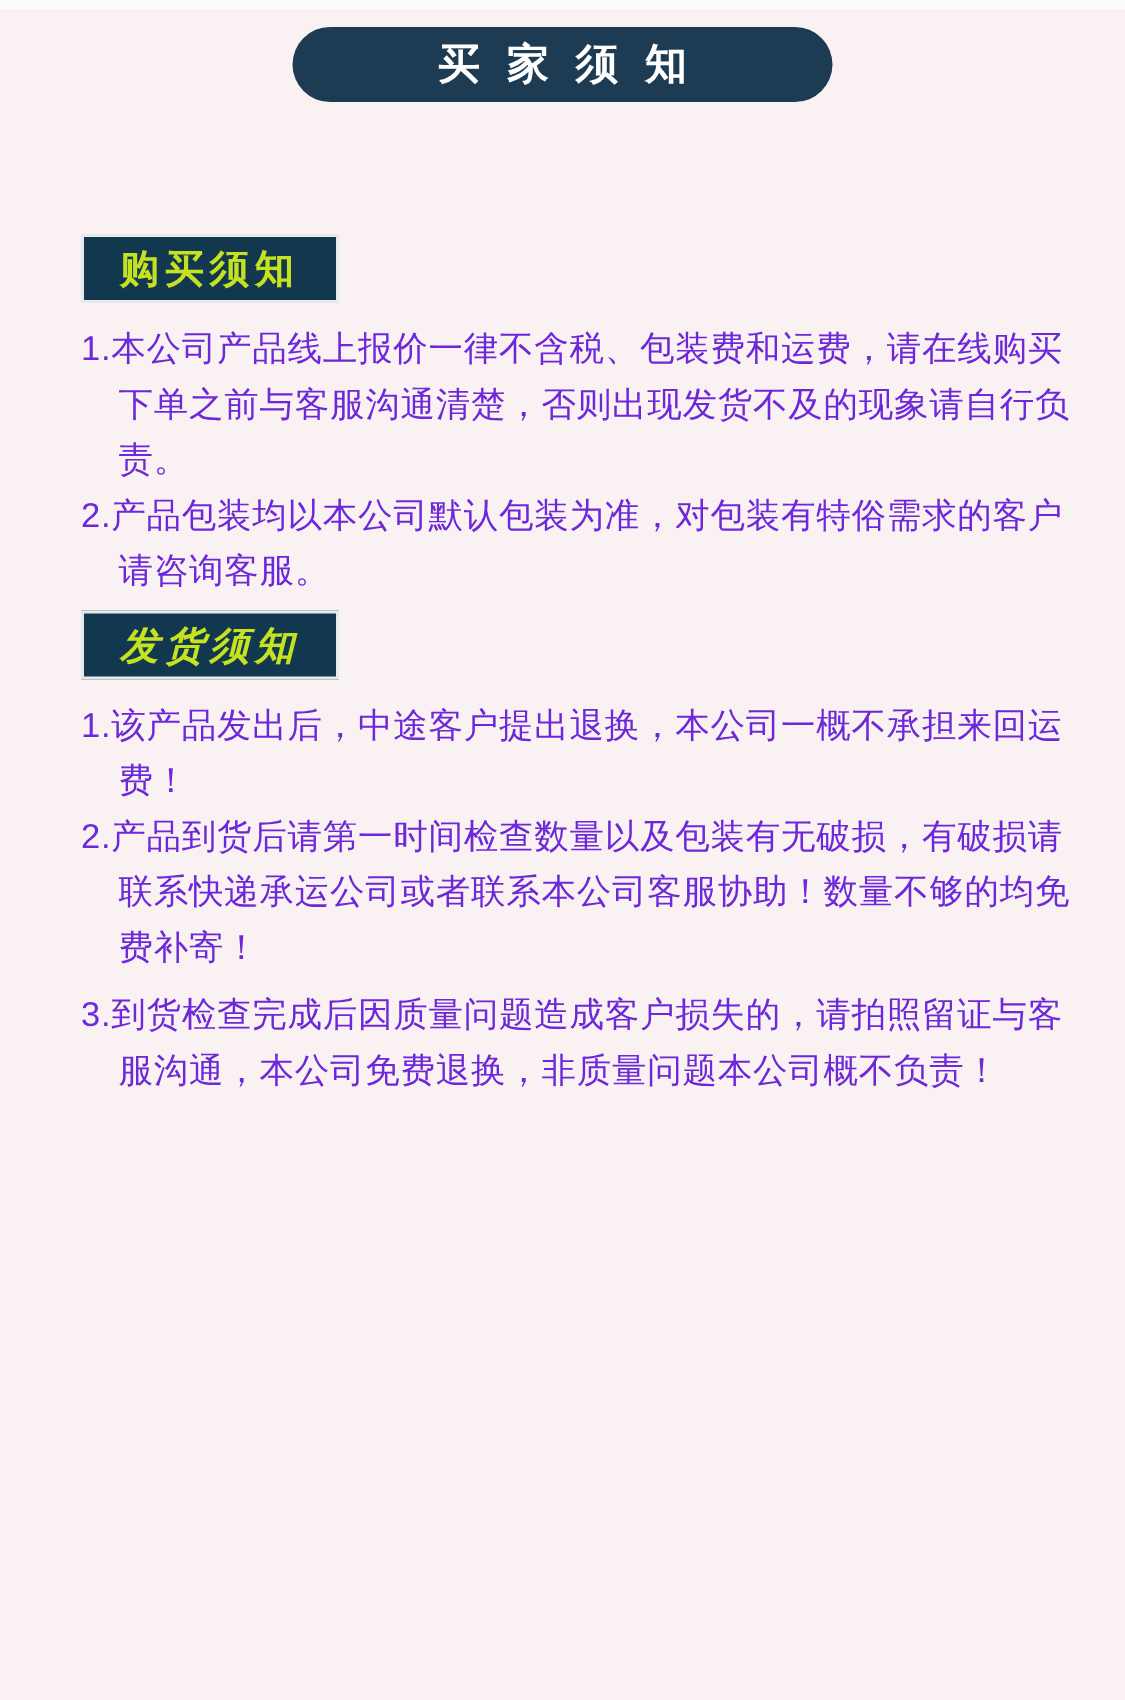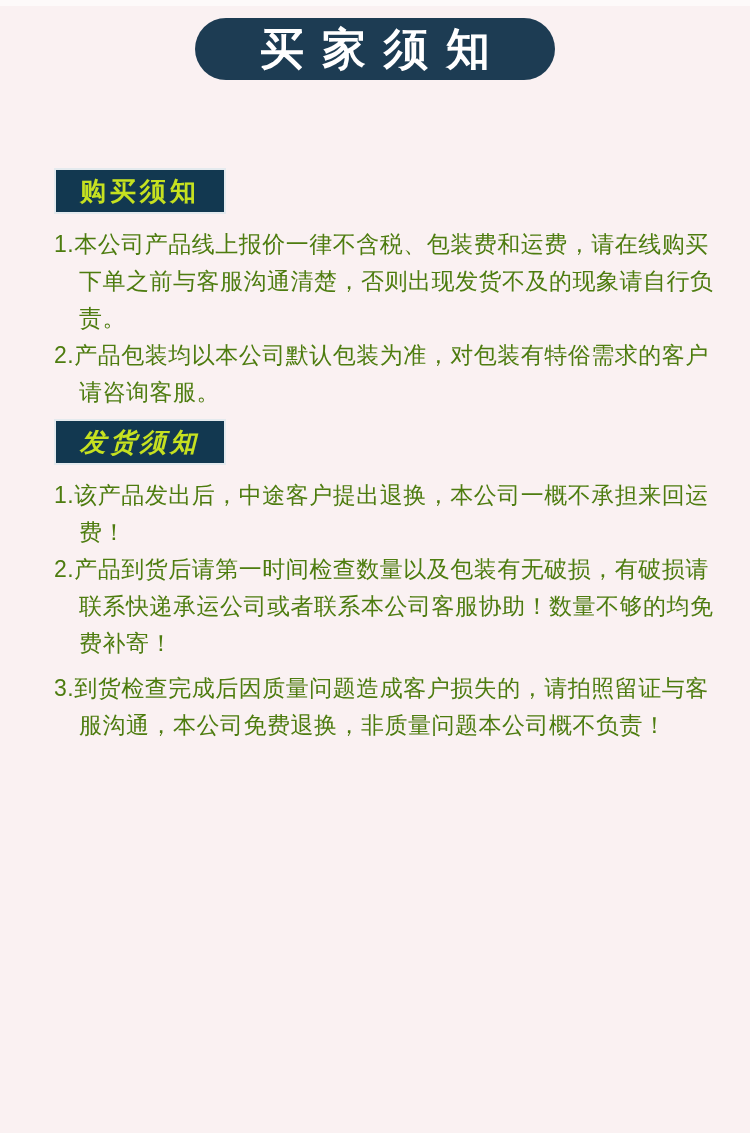--- a/index.html
+++ b/index.html
@@ -1,35 +1,35 @@
 <!DOCTYPE html>
 <html><head>
 <meta charset="utf-8">
 <style>
   * { margin:0; padding:0; box-sizing:border-box; }
   html,body { background:#faf1f2; }
   body { font-family:"Liberation Sans","DejaVu Sans",sans-serif; }
   .page { position:relative; width:750px; height:1133px; margin:0 auto; background:#faf1f2; overflow:hidden; }
   .top-strip { height:6px; background:#fdfafa; }
 
-  .banner { width:360px; height:62px; margin:12px auto 0; border-radius:32px;
+  .banner { width:360px; height:50px; margin:12px auto 0; border-radius:32px;
             background:#1d3c53; color:#ffffff; display:flex; align-items:center; justify-content:center;
-            font-size:44px; font-weight:bold; letter-spacing:18px; text-indent:18px; }
+            font-size:28px; font-weight:bold; letter-spacing:18px; text-indent:18px; }
 
   .content { padding:0 36px 0 54px; }
 
   .sec-header { display:inline-block; background:#123850; border:2px solid #e4eaee;
                 color:#c6e120; font-size:26px; font-weight:bold; line-height:32px;
                 padding:5px 24px; letter-spacing:4px; }
 
   .mt-sec1 { margin-top:88px; }
   .mt-sec  { margin-top:8px;font-style:italic; }
 
   .para-group { margin-top:12px; }
-  .para { font-size:23px; line-height:37px; color:#4d7c0f;
+  .para { font-size:23px; line-height:37px; color:#6d28d9;
           text-indent:-25px; padding-left:25px; letter-spacing:0.5px; }
   .para.gap-top { margin-top:8px; }
 </style>
 </head>
 <body>
 
 <div class="page">
   <div class="top-strip"></div>
 
   <div class="banner">买家须知</div>

